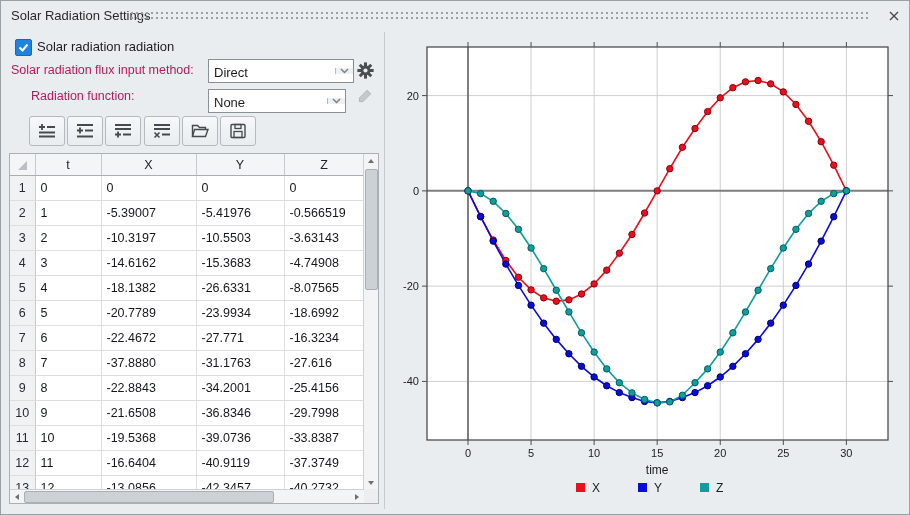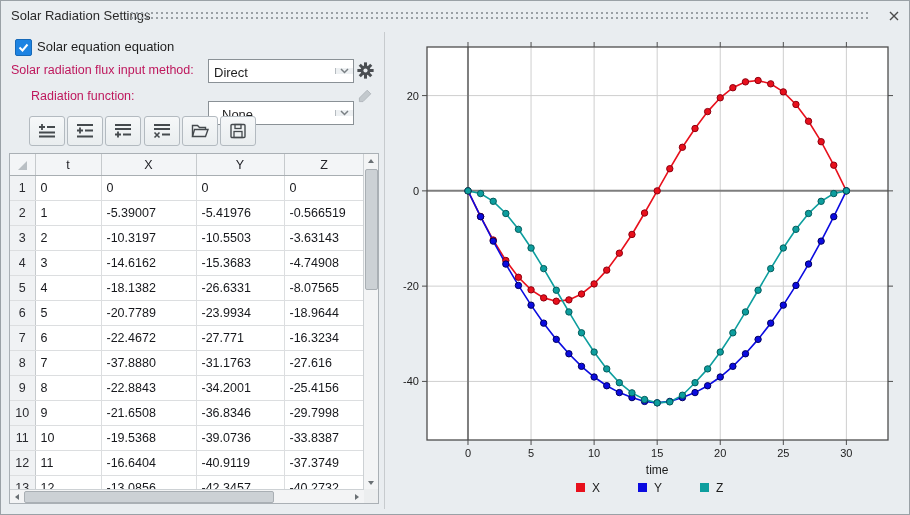--- a/index.html
+++ b/index.html
@@ -76,21 +76,21 @@
         </svg>
     </div>
   </div>
 
   <div class="chk-row">
     <div class="checkbox">
       <svg width="15" height="15" viewBox="0 0 15 15">
           <polyline points="3.5,7.5 6.5,10.5 11.5,4.5" fill="none" stroke="#ffffff" stroke-width="2"></polyline>
         </svg>
     </div>
-    <span class="chk-label">Solar equation equation</span>
+    <span class="chk-label">Solar radiation radiation</span>
   </div>
 
   <span class="field-label" style="left:10px;top:62px;">Solar radiation flux input method:</span>
   <div class="combo" style="left:207px;top:58px;width:144px;">
     <span class="val">Direct</span>
     <span class="arrow">
       <svg width="9" height="6" viewBox="0 0 9 6">
           <polyline points="1,1 4.5,4.5 8,1" fill="none" stroke="#7a8084" stroke-width="1.5"></polyline>
         </svg>
     </span>
@@ -108,21 +108,21 @@
             <rect x="-1.6" y="-8.6" width="3.2" height="4.5" transform="rotate(270)"></rect>
             <rect x="-1.6" y="-8.6" width="3.2" height="4.5" transform="rotate(315)"></rect>
           </g>
         <circle r="5.2"></circle>
           <circle r="2.2" fill="#e9edf0"></circle>
       </g>
     </svg>
   </div>
 
   <span class="field-label" style="left:30px;top:88px;">Radiation function:</span>
-  <div class="combo" style="left:207px;top:100px;width:136px;padding-left:8px;">
+  <div class="combo" style="left:207px;top:88px;width:136px;">
     <span class="val">None</span>
     <span class="arrow">
       <svg width="9" height="6" viewBox="0 0 9 6">
           <polyline points="1,1 4.5,4.5 8,1" fill="none" stroke="#7a8084" stroke-width="1.5"></polyline>
         </svg>
     </span>
   </div>
   <div class="icon-btn" style="left:354px;top:85px;">
     <svg width="16" height="16" viewBox="0 0 16 16">
       <path d="M10.2 2.2 L13.8 5.8 L6 13.6 L2.4 13.6 L2.4 10 Z" fill="#c3c9cd" stroke="#aab0b5" stroke-width="0.8"></path>
@@ -230,21 +230,21 @@
               <td>4</td>
               <td>-18.1382</td>
               <td>-26.6331</td>
               <td>-8.07565</td>
             </tr>
             <tr>
               <td class="rownum">6</td>
               <td>5</td>
               <td>-20.7789</td>
               <td>-23.9934</td>
-              <td>-18.9644</td>
+              <td>-18.6992</td>
             </tr>
             <tr>
               <td class="rownum">7</td>
               <td>6</td>
               <td>-22.4672</td>
               <td>-27.771</td>
               <td>-16.3234</td>
             </tr>
             <tr>
               <td class="rownum">8</td>

